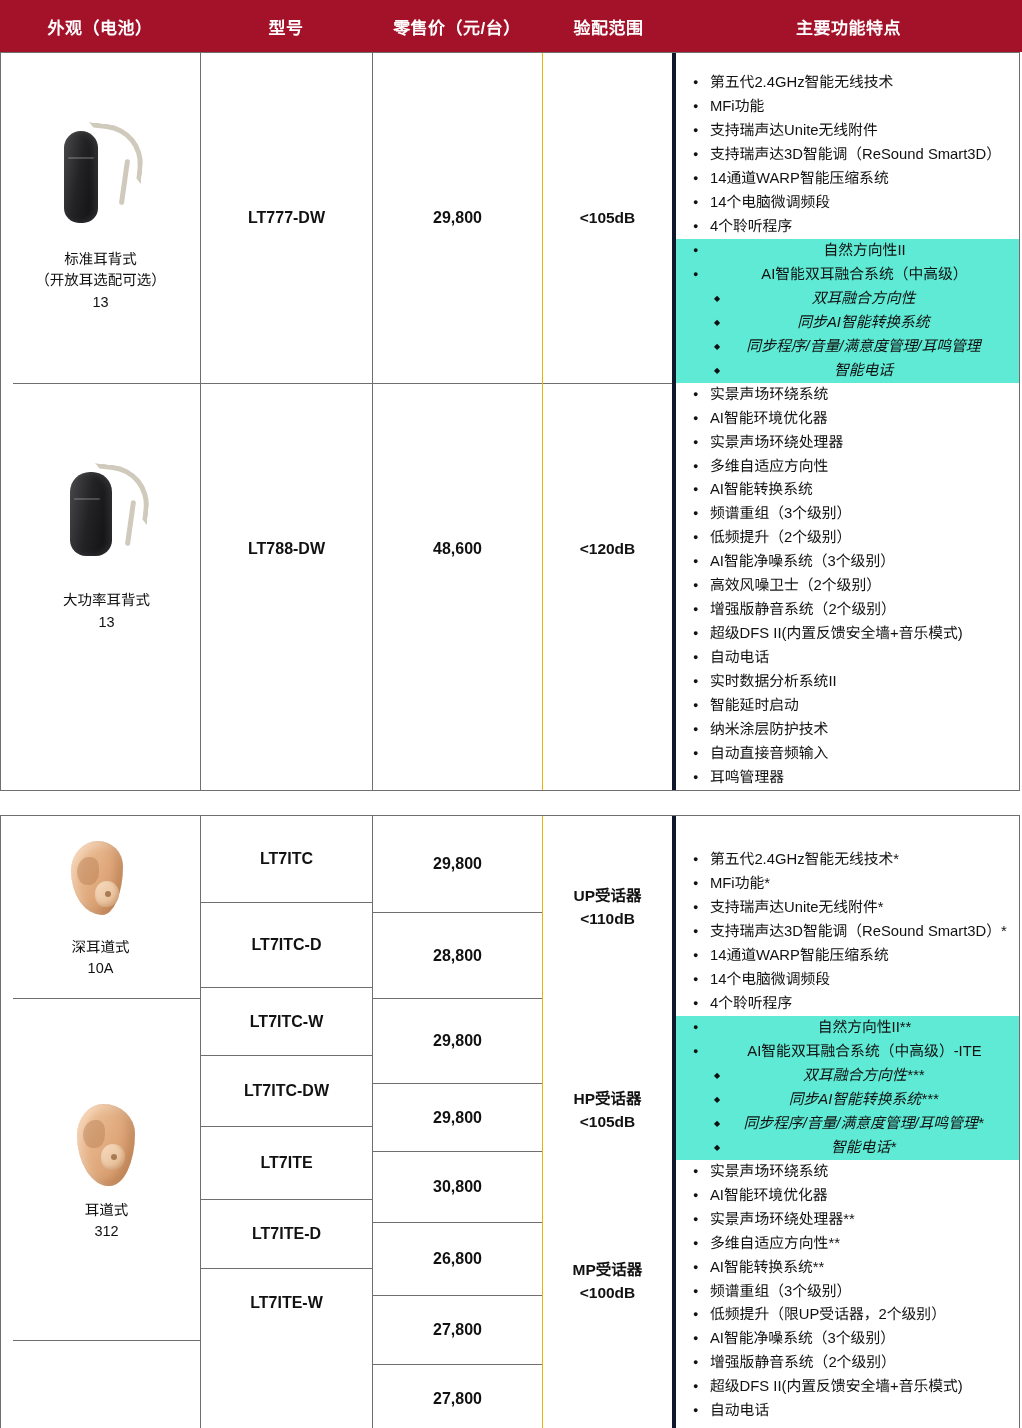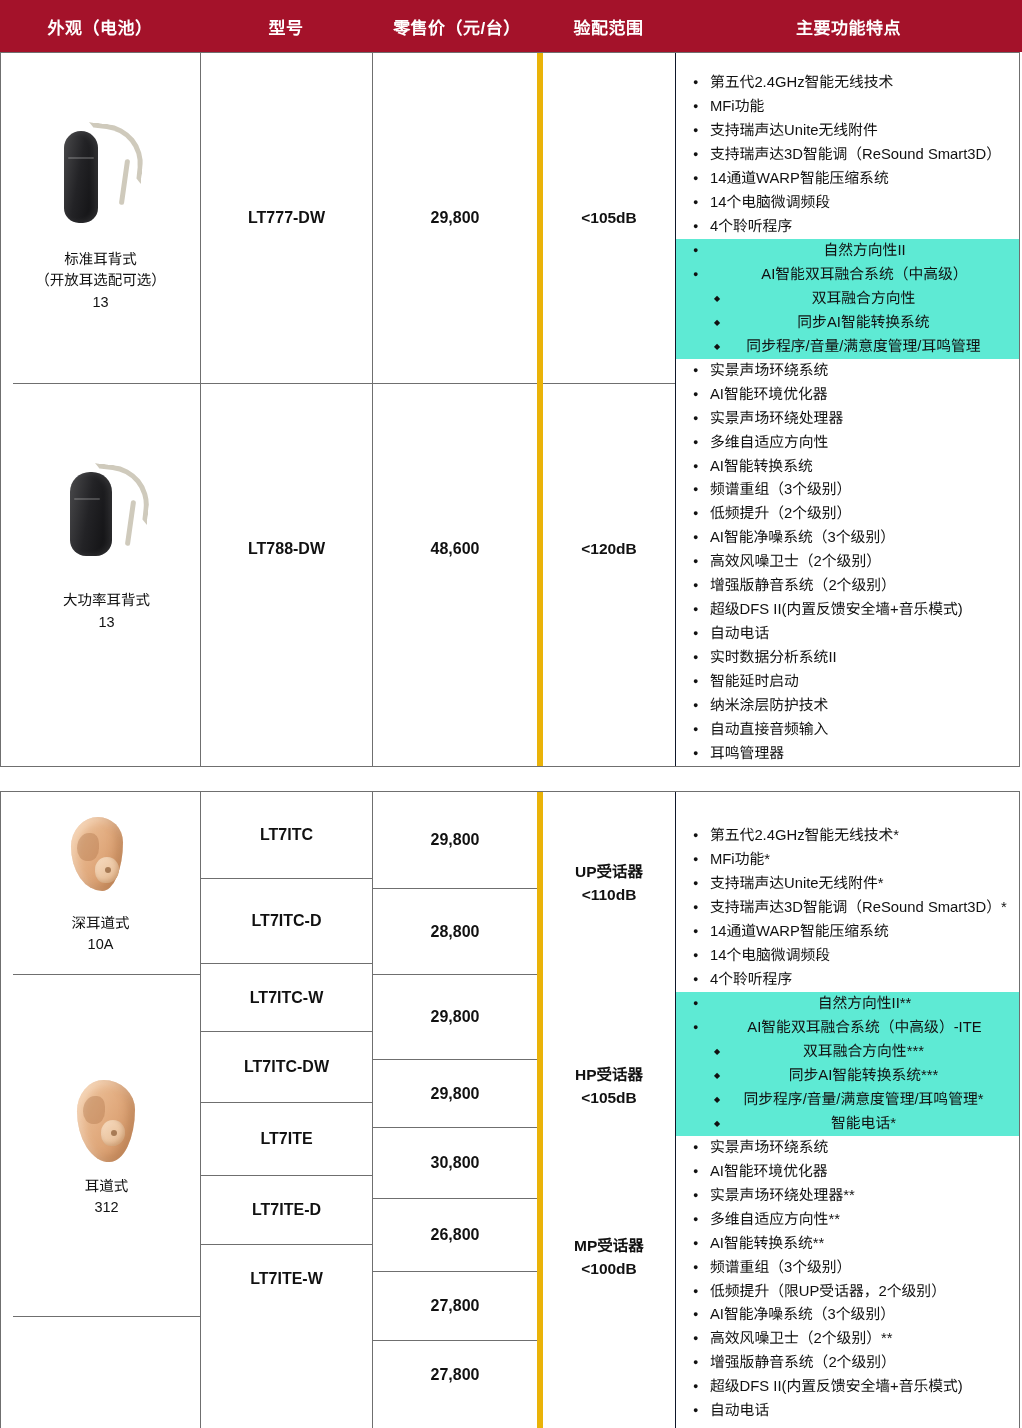--- a/index.html
+++ b/index.html
@@ -42,22 +42,22 @@
     display: flex;
     width: 1020px;
     box-sizing: border-box;
     margin: 0 0 0 0;
   }
   .tbl.first { border-top: 1px solid #6f6f6f; }
   .spacer { height: 24px; background: #fff; }
 
   .col-appearance { width: 200px; box-sizing: border-box; border-right: 1px solid #6f6f6f; }
   .col-models     { width: 172px; box-sizing: border-box; border-right: 1px solid #6f6f6f; }
-  .col-prices     { width: 170px; box-sizing: border-box; border-right: 6px solid #eab308; }
-  .col-range      { width: 133px; box-sizing: border-box; border-right: 1px solid #0f172a; }
+  .col-prices     { width: 170px; box-sizing: border-box; border-right: 1px solid #eab308; }
+  .col-range      { width: 133px; box-sizing: border-box; border-right: 4px solid #0f172a; }
   .col-features   { flex: 1 1 auto; box-sizing: border-box; }
 
   
   .appear-cell {
     display: flex;
     flex-direction: column;
     align-items: center;
     justify-content: center;
     box-sizing: border-box;
     padding: 6px 4px;
@@ -115,20 +115,21 @@
   ul.feat li::before {
     content: "●";
     position: absolute;
     left: 17px;
     top: 0;
     font-size: 9px;
     line-height: 2.6;
   }
   ul.feat li.sub {
     padding-left: 32px;
+    font-style: italic;
   }
   ul.feat li.sub::before {
     content: "◆";
     left: 38px;
     font-size: 8px;
     line-height: 2.9;
   }
   .feat-pad-top { height: 18px; }
 
   
@@ -283,20 +284,21 @@
           <li>4个聆听程序</li>
         </ul>
       </div>
       <div class="feat-group shaded">
         <ul class="feat">
           <li>自然方向性II</li>
           <li>AI智能双耳融合系统（中高级）</li>
           <li class="sub">双耳融合方向性</li>
           <li class="sub">同步AI智能转换系统</li>
           <li class="sub">同步程序/音量/满意度管理/耳鸣管理</li>
+          <li class="sub">智能电话</li>
         </ul>
       </div>
       <div class="feat-group">
         <ul class="feat">
           <li>实景声场环绕系统</li>
           <li>AI智能环境优化器</li>
           <li>实景声场环绕处理器</li>
           <li>多维自适应方向性</li>
           <li>AI智能转换系统</li>
           <li>频谱重组（3个级别）</li>
@@ -416,21 +418,20 @@
       <div class="feat-group">
         <ul class="feat">
           <li>实景声场环绕系统</li>
           <li>AI智能环境优化器</li>
           <li>实景声场环绕处理器**</li>
           <li>多维自适应方向性**</li>
           <li>AI智能转换系统**</li>
           <li>频谱重组（3个级别）</li>
           <li>低频提升（限UP受话器，2个级别）</li>
           <li>AI智能净噪系统（3个级别）</li>
-          <li>高效风噪卫士（2个级别）**</li>
           <li>增强版静音系统（2个级别）</li>
           <li>超级DFS II(内置反馈安全墙+音乐模式)</li>
           <li>自动电话</li>
 
         </ul>
       </div>
     </div>
   </div>
 
 </div>

